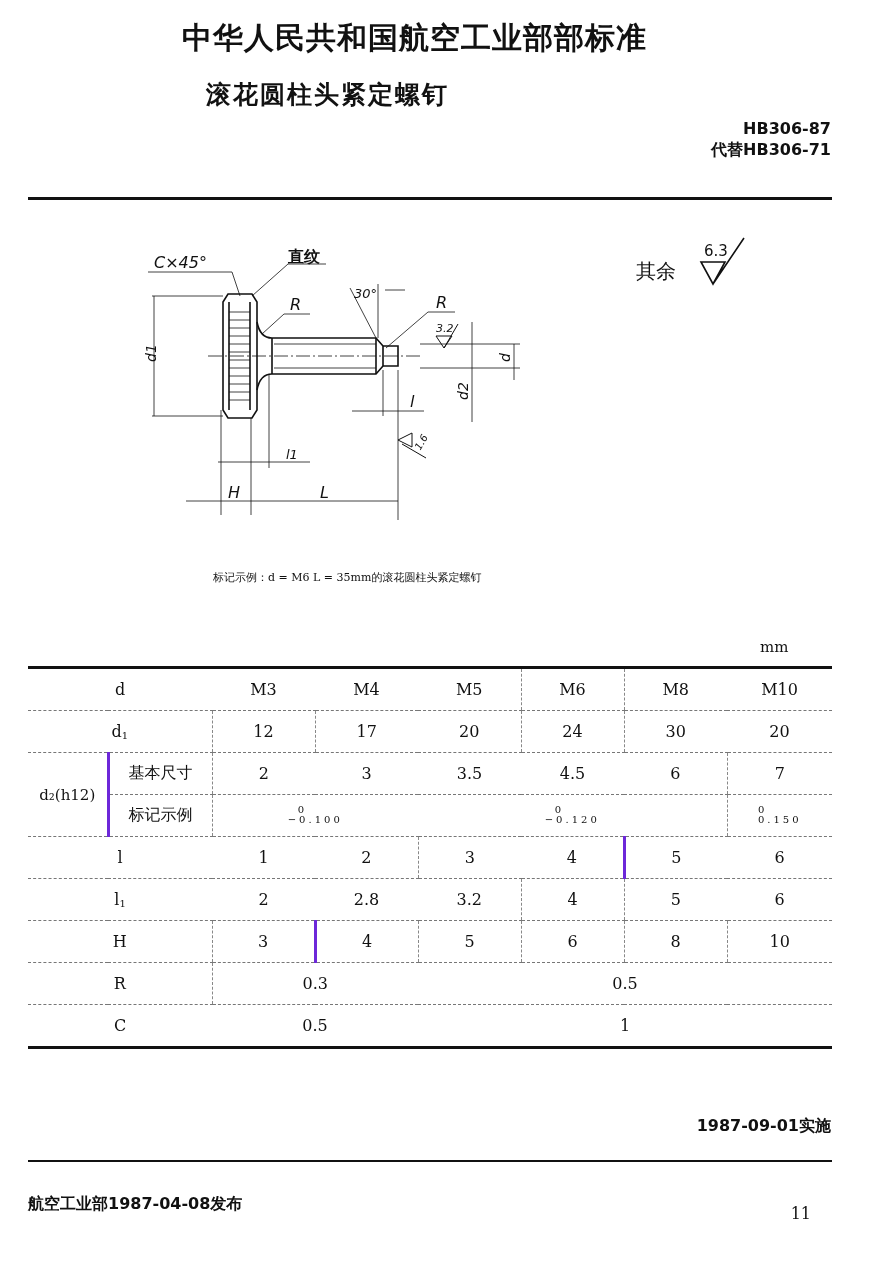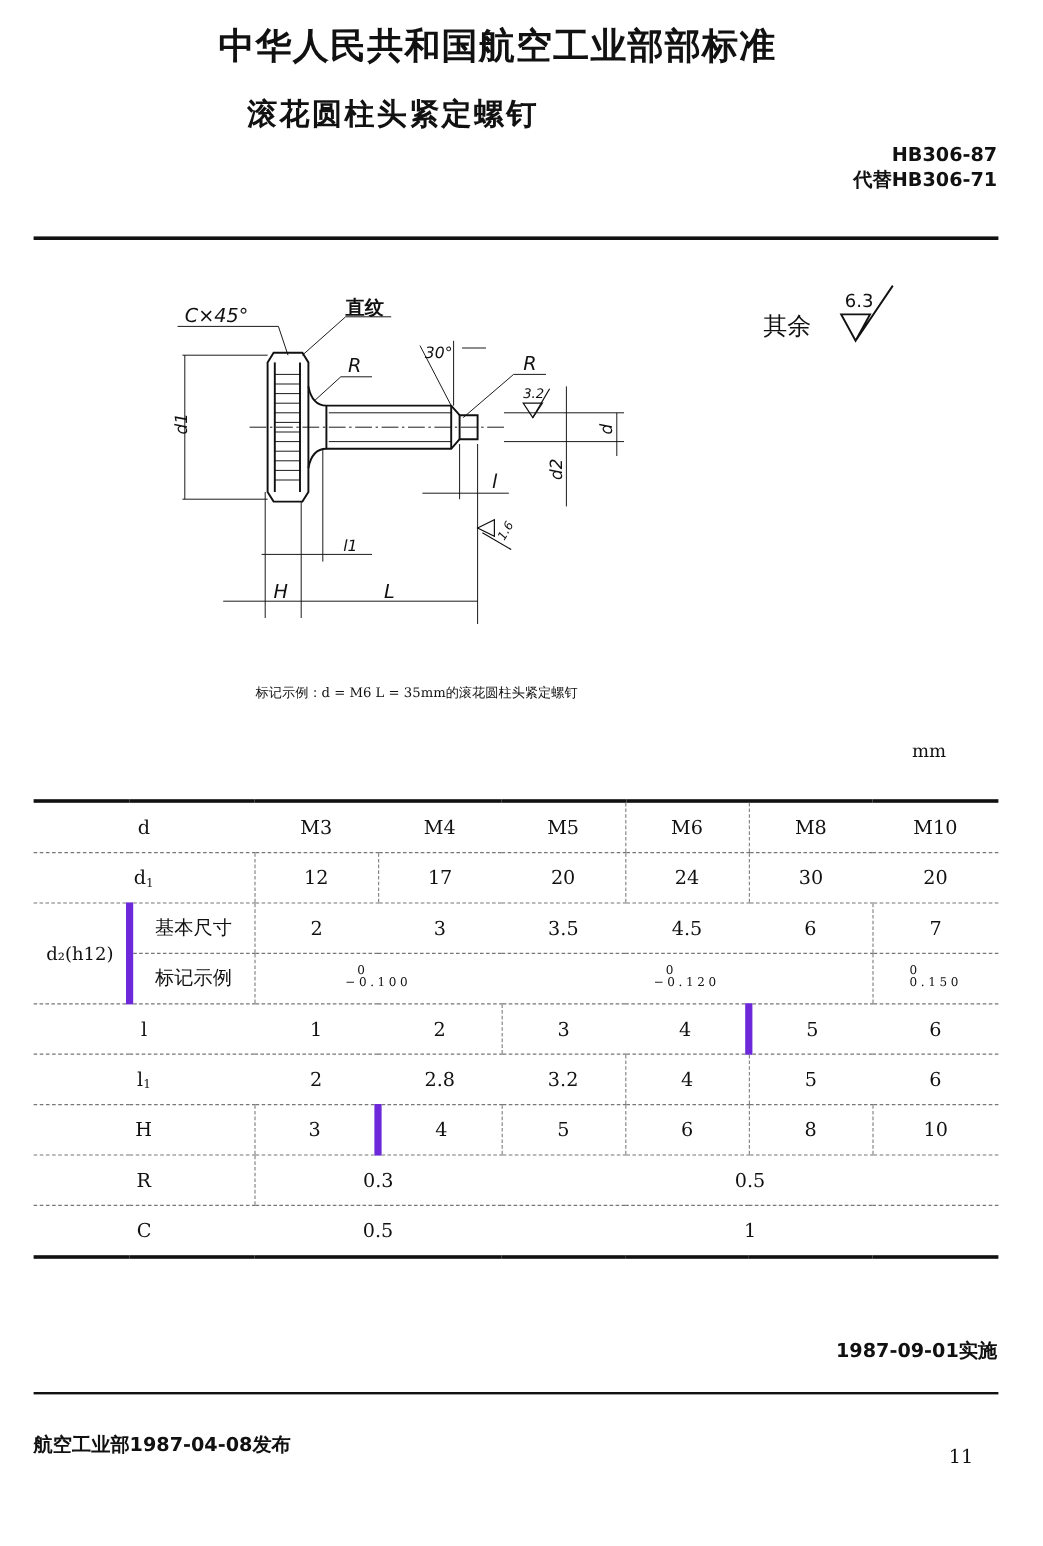--- a/index.html
+++ b/index.html
@@ -21,33 +21,33 @@
   .std-no {
     right: 38px; top: 118px; text-align: right;
     font-family: "DejaVu Sans", sans-serif; font-weight: bold; font-size: 16px; line-height: 21px;
   }
   .rule-top { left: 28px; width: 804px; top: 197px; height: 3px; background: #111; }
   .drawing { left: 140px; top: 240px; width: 400px; height: 280px; }
   .roughness { left: 630px; top: 232px; width: 130px; height: 70px; }
   .roughness .lbl { position: absolute; left: 6px; top: 26px; font-family: "DejaVu Sans", sans-serif; font-weight: normal; font-size: 20px; }
   .example { left: 213px; top: 544px; font-size: 11px; line-height: 28px; margin-top: 20px; }
   .example .line2 { padding-left: 92px; }
-  .unit { left: 760px; top: 617px; font-size: 15px; }
+  .unit { left: 760px; top: 638px; font-size: 15px; }
   table.spec {
     position: absolute; left: 28px; top: 666px; width: 804px;
     border-collapse: collapse; font-size: 16px; table-layout: fixed;
   }
   table.spec td {
     text-align: center; height: 41px; padding: 0;
     border-bottom: 1px dashed #777;
   }
   table.spec tr.first td { border-top: 3px solid #111; }
   table.spec tr.last td { border-bottom: 3px solid #111; }
   table.spec td.vsep { border-left: 1px dashed #888; }
-  table.spec td.vsolid { border-left: 6px solid #6d28d9; margin-left: 25px; }
+  table.spec td.vsolid { border-left: 3px solid #6d28d9; margin-left: 25px; }
   .tol { display: inline-block; font-size: 10px; line-height: 10px; text-align: left; letter-spacing: 3px; }
   .sub { font-size: 10px; vertical-align: -2px; }
   .footer-left { left: 28px; top: 1170px; font-family: "DejaVu Sans", sans-serif; font-weight: bold; font-size: 16px; margin-top: 24px; }
   .footer-right { right: 38px; top: 1116px; font-family: "DejaVu Sans", sans-serif; font-weight: bold; font-size: 16px; }
   .rule-bottom { left: 28px; width: 804px; top: 1160px; height: 2px; background: #111; }
   .page-no { right: 58px; top: 1204px; font-size: 16px; }
 </style>
 </head>
 <body>
 

